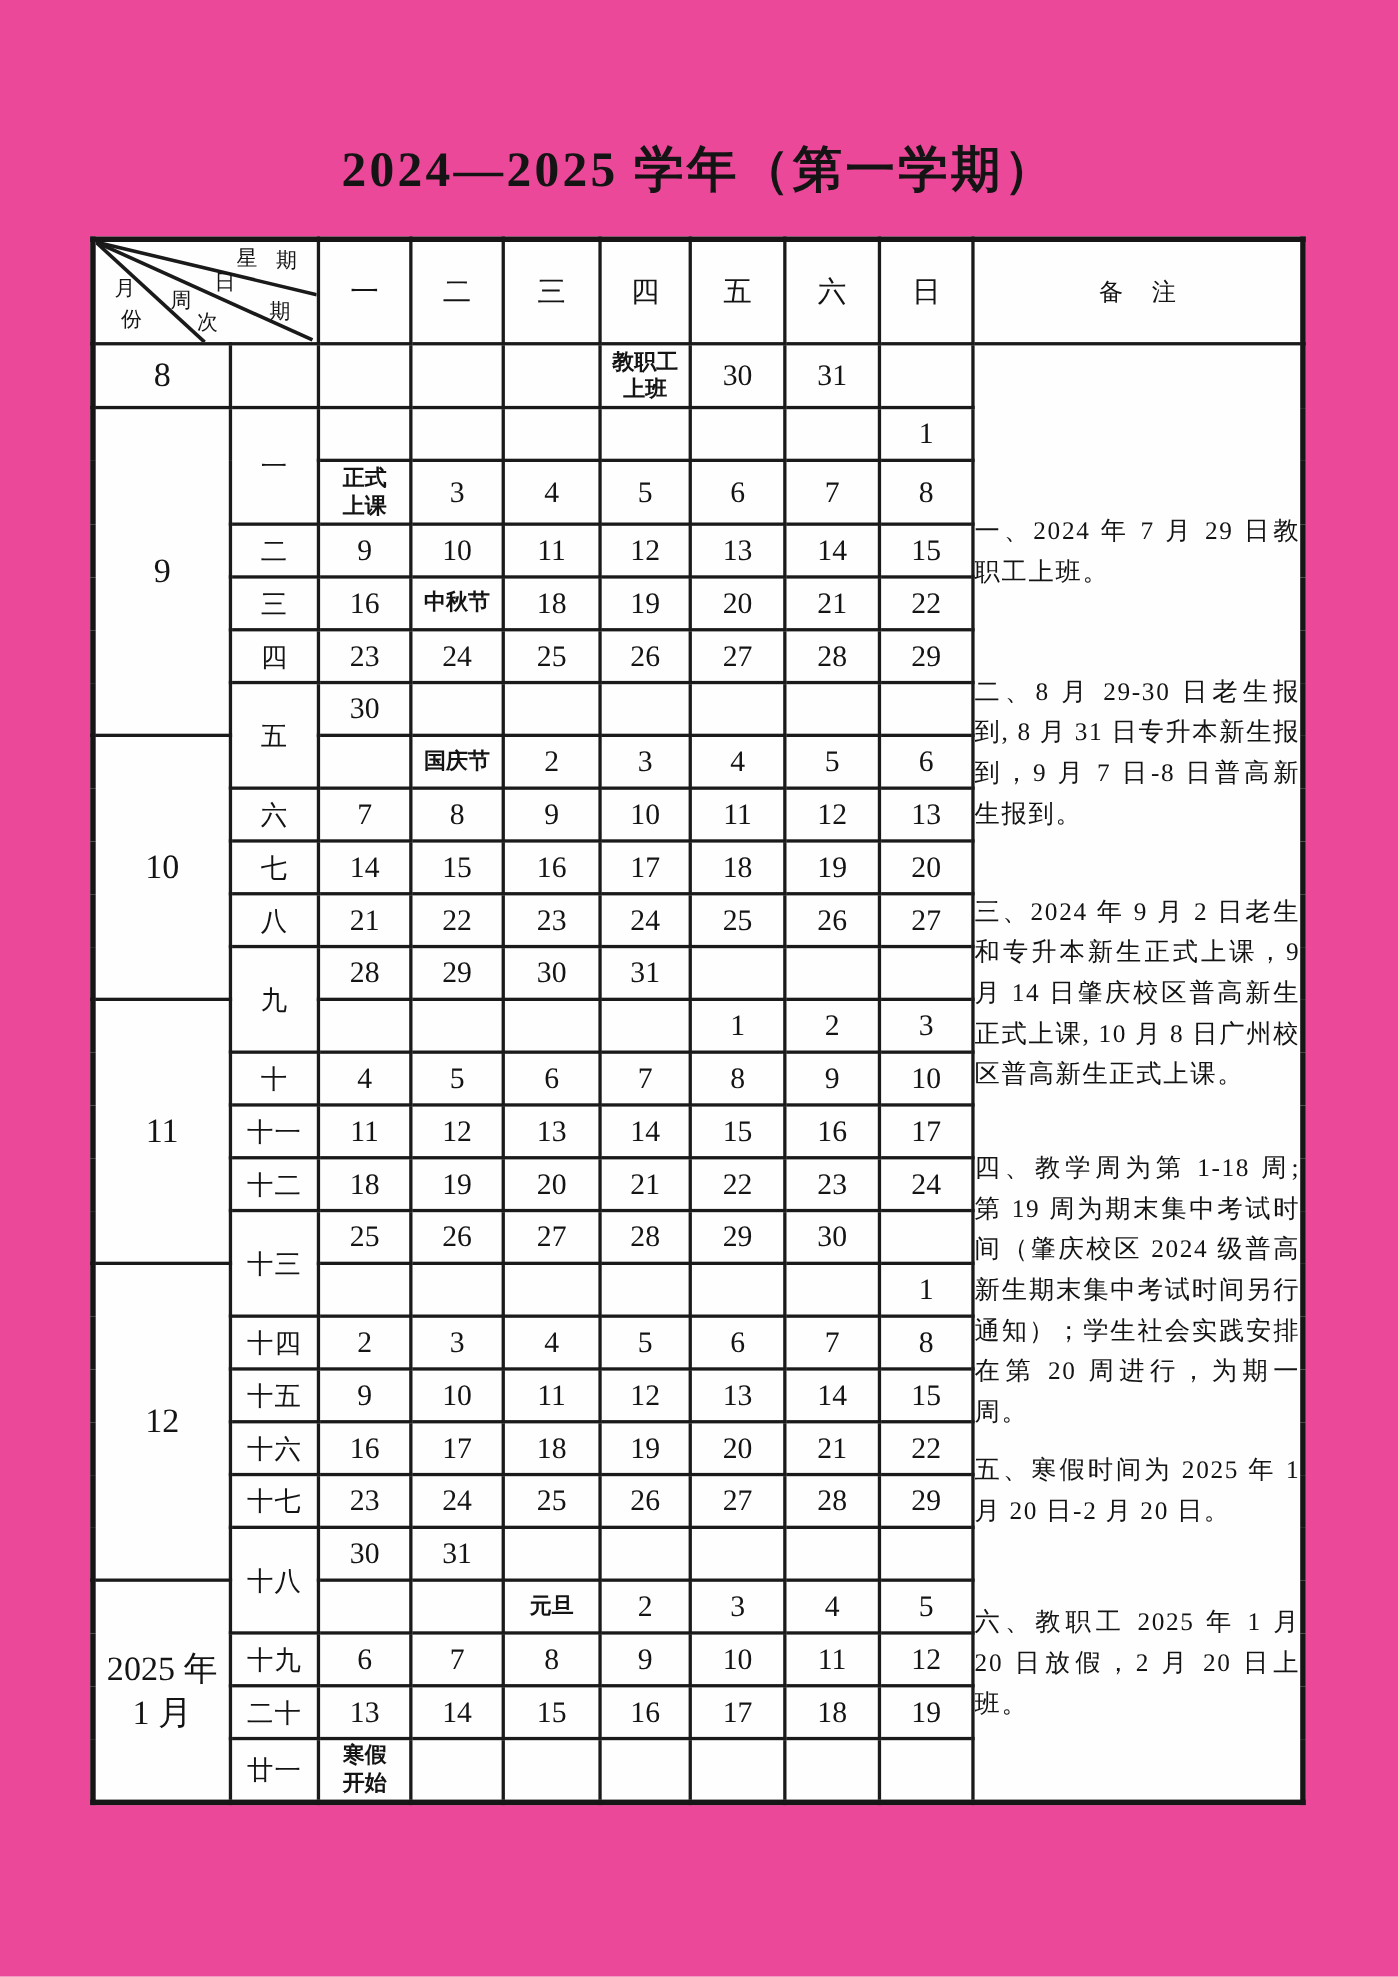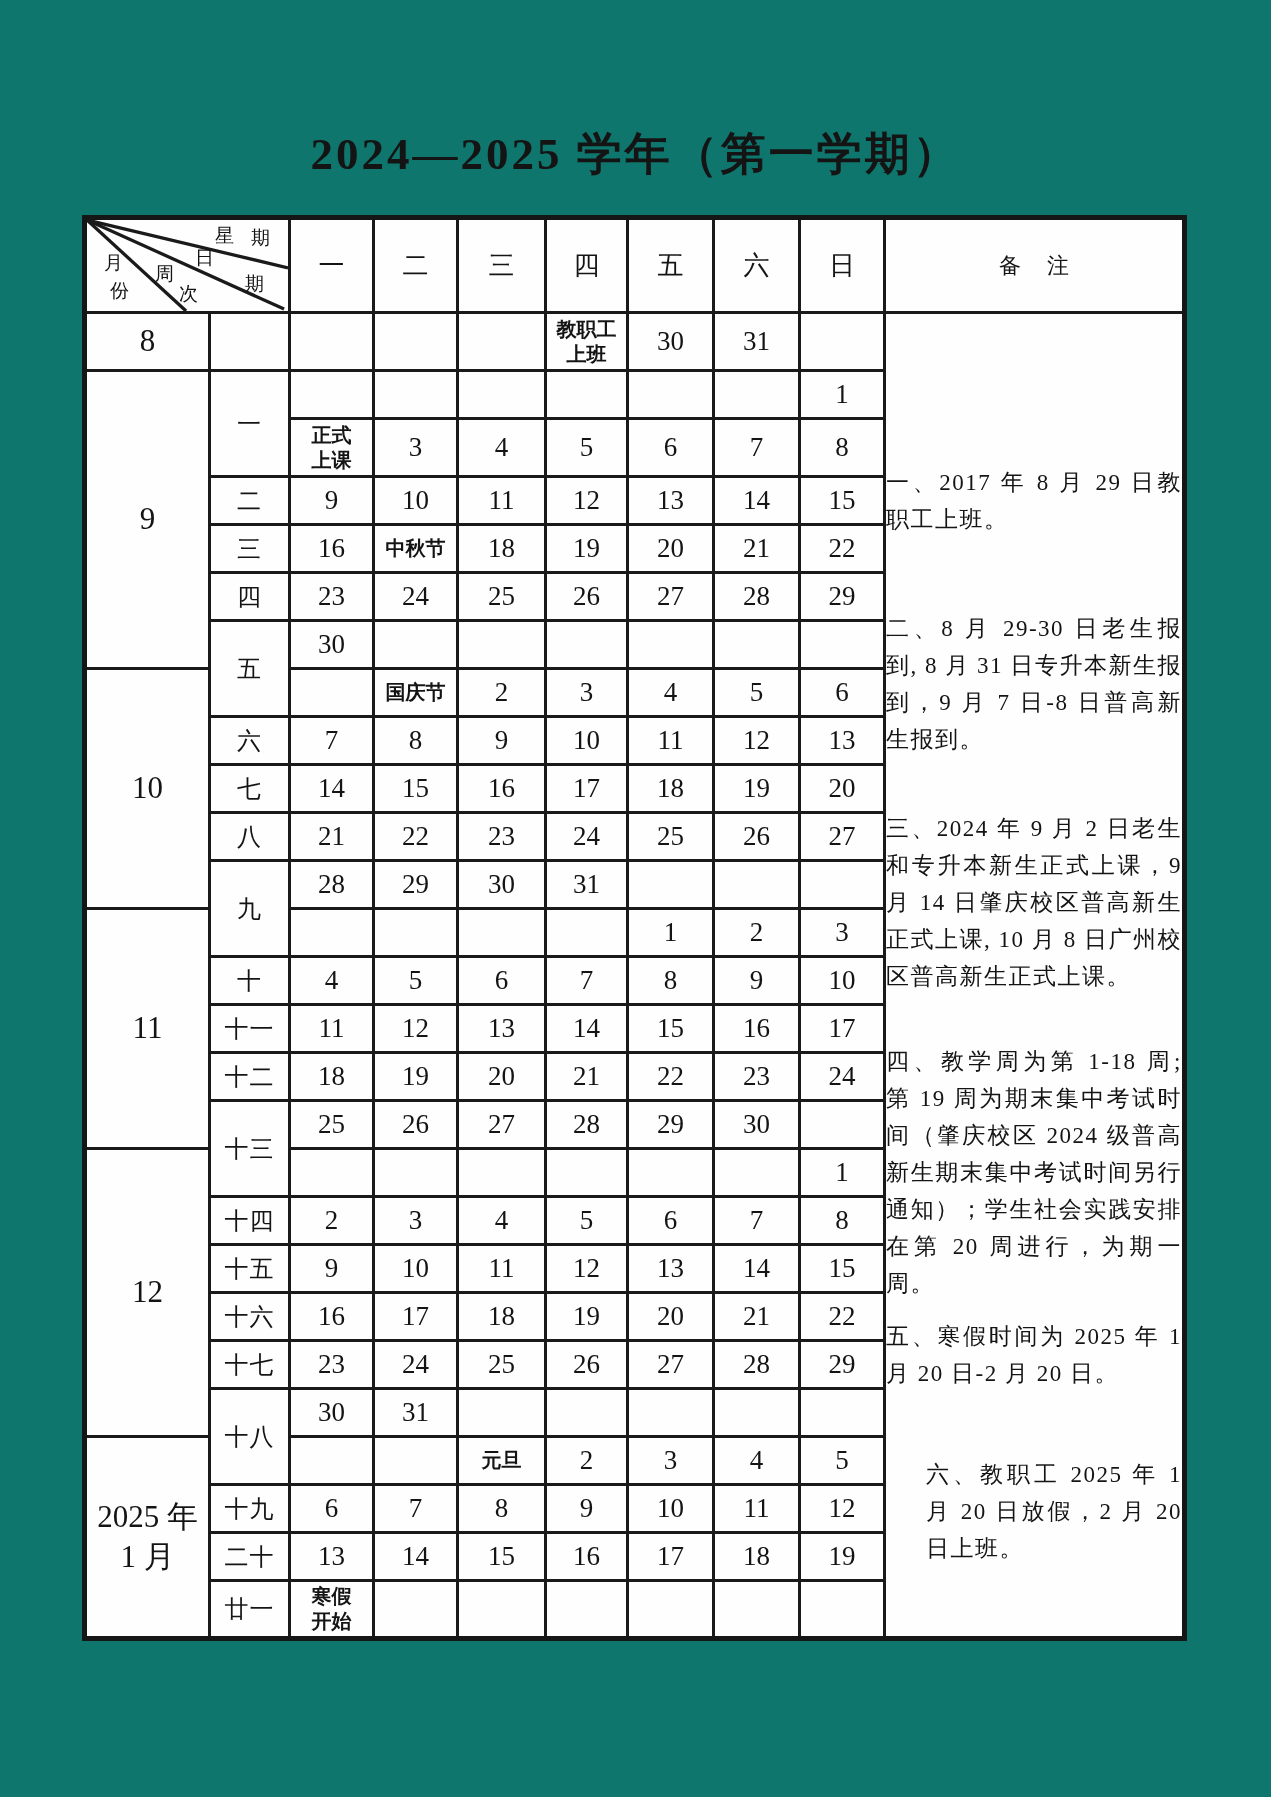--- a/index.html
+++ b/index.html
@@ -1,16 +1,16 @@
 <!DOCTYPE html>
 <html><head>
 <meta charset="utf-8">
 <style>
   html,body{margin:0;padding:0;background:#f6f6f4;}
-  .page{position:relative;width:1271px;height:1797px;background:#0f766e;
+  .page{position:relative;width:1271px;height:1797px;background:#ec4899;
         font-family:"Liberation Serif","DejaVu Serif",serif;color:#141414;overflow:hidden;}
   .title{position:absolute;top:124px;left:0;width:1271px;text-align:center;
          font-size:45px;font-weight:bold;letter-spacing:3px;white-space:nowrap;}
   table.cal{position:absolute;left:82px;top:215px;border-collapse:collapse;table-layout:fixed;
             border:5px solid #161616;background:#fefefe;}
   table.cal td,table.cal th{border:3px solid #1a1a1a;text-align:center;vertical-align:middle;
             padding:0;font-weight:normal;overflow:hidden;}
   tr.hdr{height:95px;}
   tr.row{height:48px;}
   tr.row.tall{height:58px;}
@@ -22,21 +22,21 @@
   td.day-cell.hol{font-family:"Liberation Sans","DejaVu Sans",sans-serif;
                   font-size:20px;font-weight:bold;line-height:1.25;white-space:pre-line;}
   td.remark-cell{vertical-align:top;text-align:left;padding:0 15px;}
   td.remark-cell p{margin:0;font-size:23px;line-height:37px;letter-spacing:1.5px;
                    text-align:justify;}
   td.remark-cell p:nth-child(1){margin-top:80px;}
   td.remark-cell p:nth-child(2){margin-top:72px;}
   td.remark-cell p:nth-child(3){margin-top:52px;}
   td.remark-cell p:nth-child(4){margin-top:48px;}
   td.remark-cell p:nth-child(5){margin-top:16px;}
-  td.remark-cell p:nth-child(6){margin-top:64px;padding-left:40px;}
+  td.remark-cell p:nth-child(6){margin-top:64px;}
   th.corner{position:relative;padding:0;}
   .corner-box{position:absolute;inset:0;}
   .corner-box svg{position:absolute;left:0;top:0;width:100%;height:100%;}
   .corner-box span{position:absolute;font-size:19px;line-height:19px;}
   .c-xing{left:128px;top:6px;}  .c-qi1{left:164px;top:8px;}
   .c-ri{left:108px;top:28px;}   .c-qi2{left:158px;top:54px;}
   .c-zhou{left:68px;top:44px;}  .c-ci{left:92px;top:64px;}
   .c-yue{left:17px;top:33px;}   .c-fen{left:23px;top:61px;}
 </style>
 </head>
@@ -93,21 +93,21 @@
           <td class="week-cell" rowspan="1"></td>
           <td class="day-cell"></td>
           <td class="day-cell"></td>
           <td class="day-cell"></td>
           <td class="day-cell hol">教职工
 上班</td>
           <td class="day-cell">30</td>
           <td class="day-cell">31</td>
           <td class="day-cell"></td>
           <td class="remark-cell" rowspan="27">
-            <p>一、2017 年 8 月 29 日教职工上班。</p>
+            <p>一、2024 年 7 月 29 日教职工上班。</p>
             <p>二、8 月 29-30 日老生报到, 8 月 31 日专升本新生报到，9 月 7 日-8 日普高新生报到。</p>
             <p>三、2024 年 9 月 2 日老生和专升本新生正式上课，9 月 14 日肇庆校区普高新生正式上课, 10 月 8 日广州校区普高新生正式上课。</p>
             <p>四、教学周为第 1-18 周; 第 19 周为期末集中考试时间（肇庆校区 2024 级普高新生期末集中考试时间另行通知）；学生社会实践安排在第 20 周进行，为期一周。</p>
             <p>五、寒假时间为 2025 年 1 月 20 日-2 月 20 日。</p>
             <p>六、教职工 2025 年 1 月 20 日放假，2 月 20 日上班。</p>
           </td>
         </tr>
         <tr class="row">
           <td class="month-cell" rowspan="6">9</td>
           <td class="week-cell" rowspan="2">一</td>

